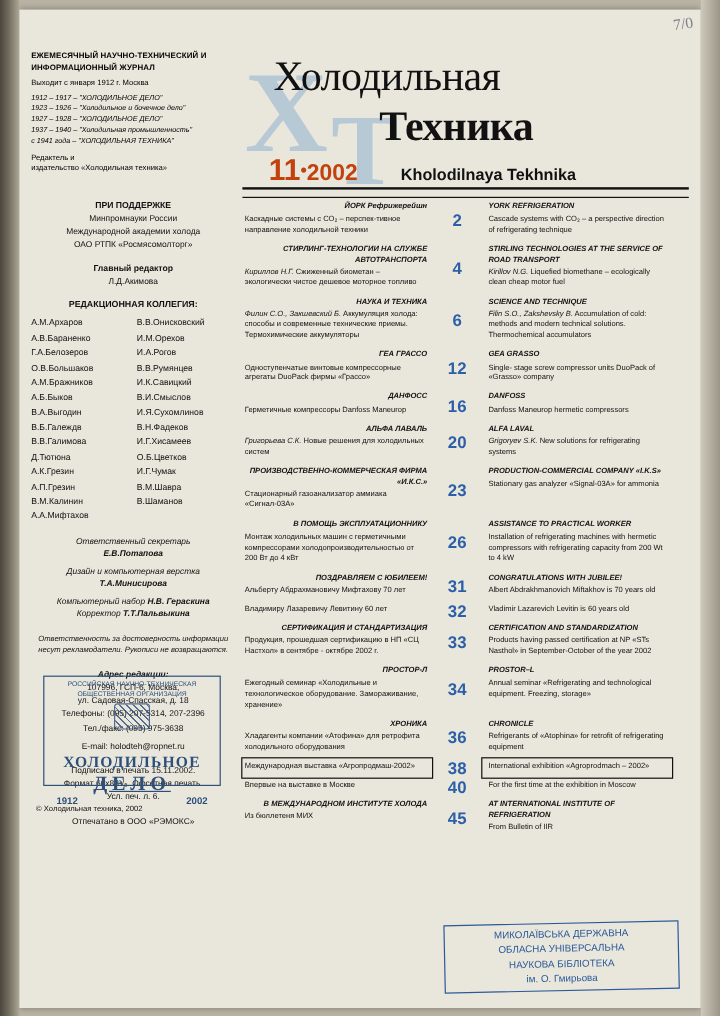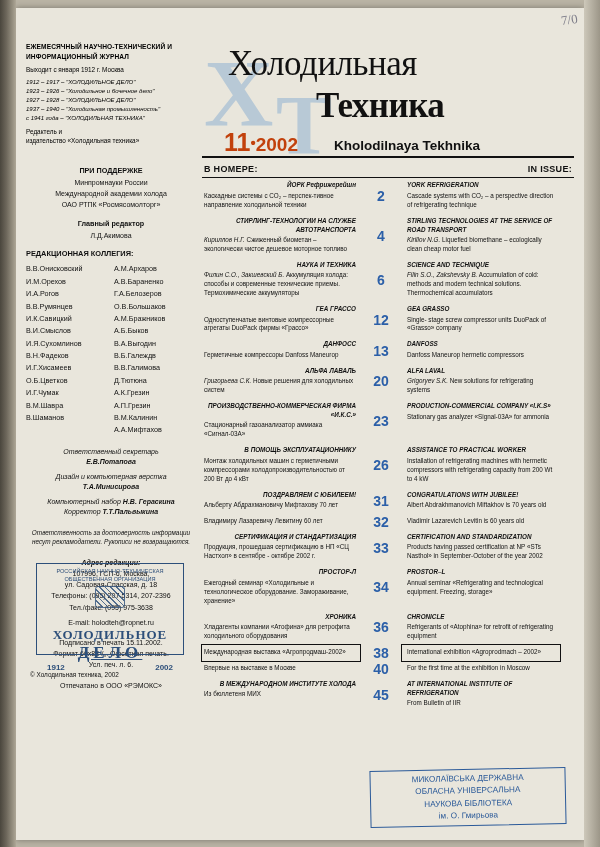--- a/index.html
+++ b/index.html
@@ -82,21 +82,21 @@
   
   .left-col {
     position: absolute; left: 10px; top: 158px; width: 170px;
     font-family: "Liberation Sans", sans-serif;
     font-size: 7px; color: #111;
   }
   .lc-h { font-weight: bold; font-size: 7.2px; margin-bottom: 3px; }
   .lc-p { line-height: 1.55; margin-bottom: 8px; }
   .lc-center { text-align: center; }
   .lc-it { font-style: italic; }
-  .board-title { font-weight: bold; font-size: 7.4px; margin: 8px 0 5px; }
+  .board-title { font-weight: bold; font-size: 7.4px; text-align: center; margin: 8px 0 5px; }
   .board { display: flex; gap: 6px; font-size: 7.2px; line-height: 1.72; }
   .board div { flex: 1; }
   .sec { margin-top: 10px; line-height: 1.5; }
   .sec .k { font-style: italic; }
   .sec .v { font-style: italic; font-weight: bold; }
   .addr { margin-top: 10px; line-height: 1.6; }
   .addr .hh { font-style: italic; font-weight: bold; }
   .print { margin-top: 9px; line-height: 1.6; }
   .stamp {
     position: absolute; left: 20px; top: 555px; width: 148px; height: 92px;
@@ -206,51 +206,51 @@
     <div class="lc-h lc-center">ПРИ ПОДДЕРЖКЕ</div>
     <div class="lc-p lc-center" style="white-space:pre-line">Минпромнауки России
 Международной академии холода
 ОАО РТПК «Росмясомолторг»</div>
 
     <div class="lc-h lc-center">Главный редактор</div>
     <div class="lc-p lc-center">Л.Д.Акимова</div>
 
     <div class="board-title">РЕДАКЦИОННАЯ КОЛЛЕГИЯ:</div>
     <div class="board">
-      <div>
-        <div>В.В.Онисковский</div>
-        <div>И.М.Орехов</div>
-        <div>И.А.Рогов</div>
-        <div>В.В.Румянцев</div>
-        <div>И.К.Савицкий</div>
-        <div>В.И.Смыслов</div>
-        <div>И.Я.Сухомлинов</div>
-        <div>В.Н.Фадеков</div>
-        <div>И.Г.Хисамеев</div>
-        <div>О.Б.Цветков</div>
-        <div>И.Г.Чумак</div>
-        <div>В.М.Шавра</div>
-        <div>В.Шаманов</div>
-      </div>
       <div>
         <div>А.М.Архаров</div>
         <div>А.В.Бараненко</div>
         <div>Г.А.Белозеров</div>
         <div>О.В.Большаков</div>
         <div>А.М.Бражников</div>
         <div>А.Б.Быков</div>
         <div>В.А.Выгодин</div>
         <div>В.Б.Галеждв</div>
         <div>В.В.Галимова</div>
         <div>Д.Тютюна</div>
         <div>А.К.Грезин</div>
         <div>А.П.Грезин</div>
         <div>В.М.Калинин</div>
         <div>А.А.Мифтахов</div>
       </div>
+      <div>
+        <div>В.В.Онисковский</div>
+        <div>И.М.Орехов</div>
+        <div>И.А.Рогов</div>
+        <div>В.В.Румянцев</div>
+        <div>И.К.Савицкий</div>
+        <div>В.И.Смыслов</div>
+        <div>И.Я.Сухомлинов</div>
+        <div>В.Н.Фадеков</div>
+        <div>И.Г.Хисамеев</div>
+        <div>О.Б.Цветков</div>
+        <div>И.Г.Чумак</div>
+        <div>В.М.Шавра</div>
+        <div>В.Шаманов</div>
+      </div>
     </div>
 
     <div class="sec lc-center">
       <div class="k">Ответственный секретарь</div>
       <div class="v">Е.В.Потапова</div>
       <div class="k" style="margin-top:4px">Дизайн и компьютерная верстка</div>
       <div class="v">Т.А.Минисирова</div>
       <div class="k" style="margin-top:4px"><span>Компьютерный набор</span> <span style="font-weight:bold">Н.В. Гераскина</span></div>
       <div class="k"><span>Корректор</span> <span style="font-weight:bold">Т.Т.Пальвыкина</span></div>
     </div>
@@ -280,24 +280,20 @@
     <div class="big2">ДЕЛО</div>
     <div class="yrs">
       <span>1912</span>
       <span>2002</span>
     </div>
   </div>
 
   <div class="copyright">© Холодильная техника, 2002</div>
 
   <div class="toc">
-    <div class="toc-head">
-      <span class="ru">В НОМЕРЕ:</span>
-      <span class="en">IN ISSUE:</span>
-    </div>
     <div class="toc-rule"></div>
     <div id="toc-rows">
         <div class="row">
           <div class="cell">
             <div class="cat l">ЙОРК Рефрижерейшн</div>
             <div><span>Каскадные системы с CO₂ – перспек-тивное направление холодильной техники</span></div>
           </div>
           <div class="pg">2</div>
           <div class="cell right">
             <div class="cat r">YORK REFRIGERATION</div>
@@ -335,21 +331,21 @@
           <div class="cell right">
             <div class="cat r">GEA            GRASSO</div>
             <div><span>Single- stage screw compressor units DuoPack of «Grasso» company</span></div>
           </div>
         </div>
         <div class="row">
           <div class="cell">
             <div class="cat l">ДАНФОСС</div>
             <div><span>Герметичные компрессоры Danfoss Maneurop</span></div>
           </div>
-          <div class="pg">13</div>
+          <div class="pg">16</div>
           <div class="cell right">
             <div class="cat r">DANFOSS</div>
             <div><span>Danfoss Maneurop hermetic compressors</span></div>
           </div>
         </div>
         <div class="row">
           <div class="cell">
             <div class="cat l">АЛЬФА ЛАВАЛЬ</div>
             <div><span class="auth">Григорьева С.К.</span> <span>Новые решения для холодильных систем</span></div>
           </div>

